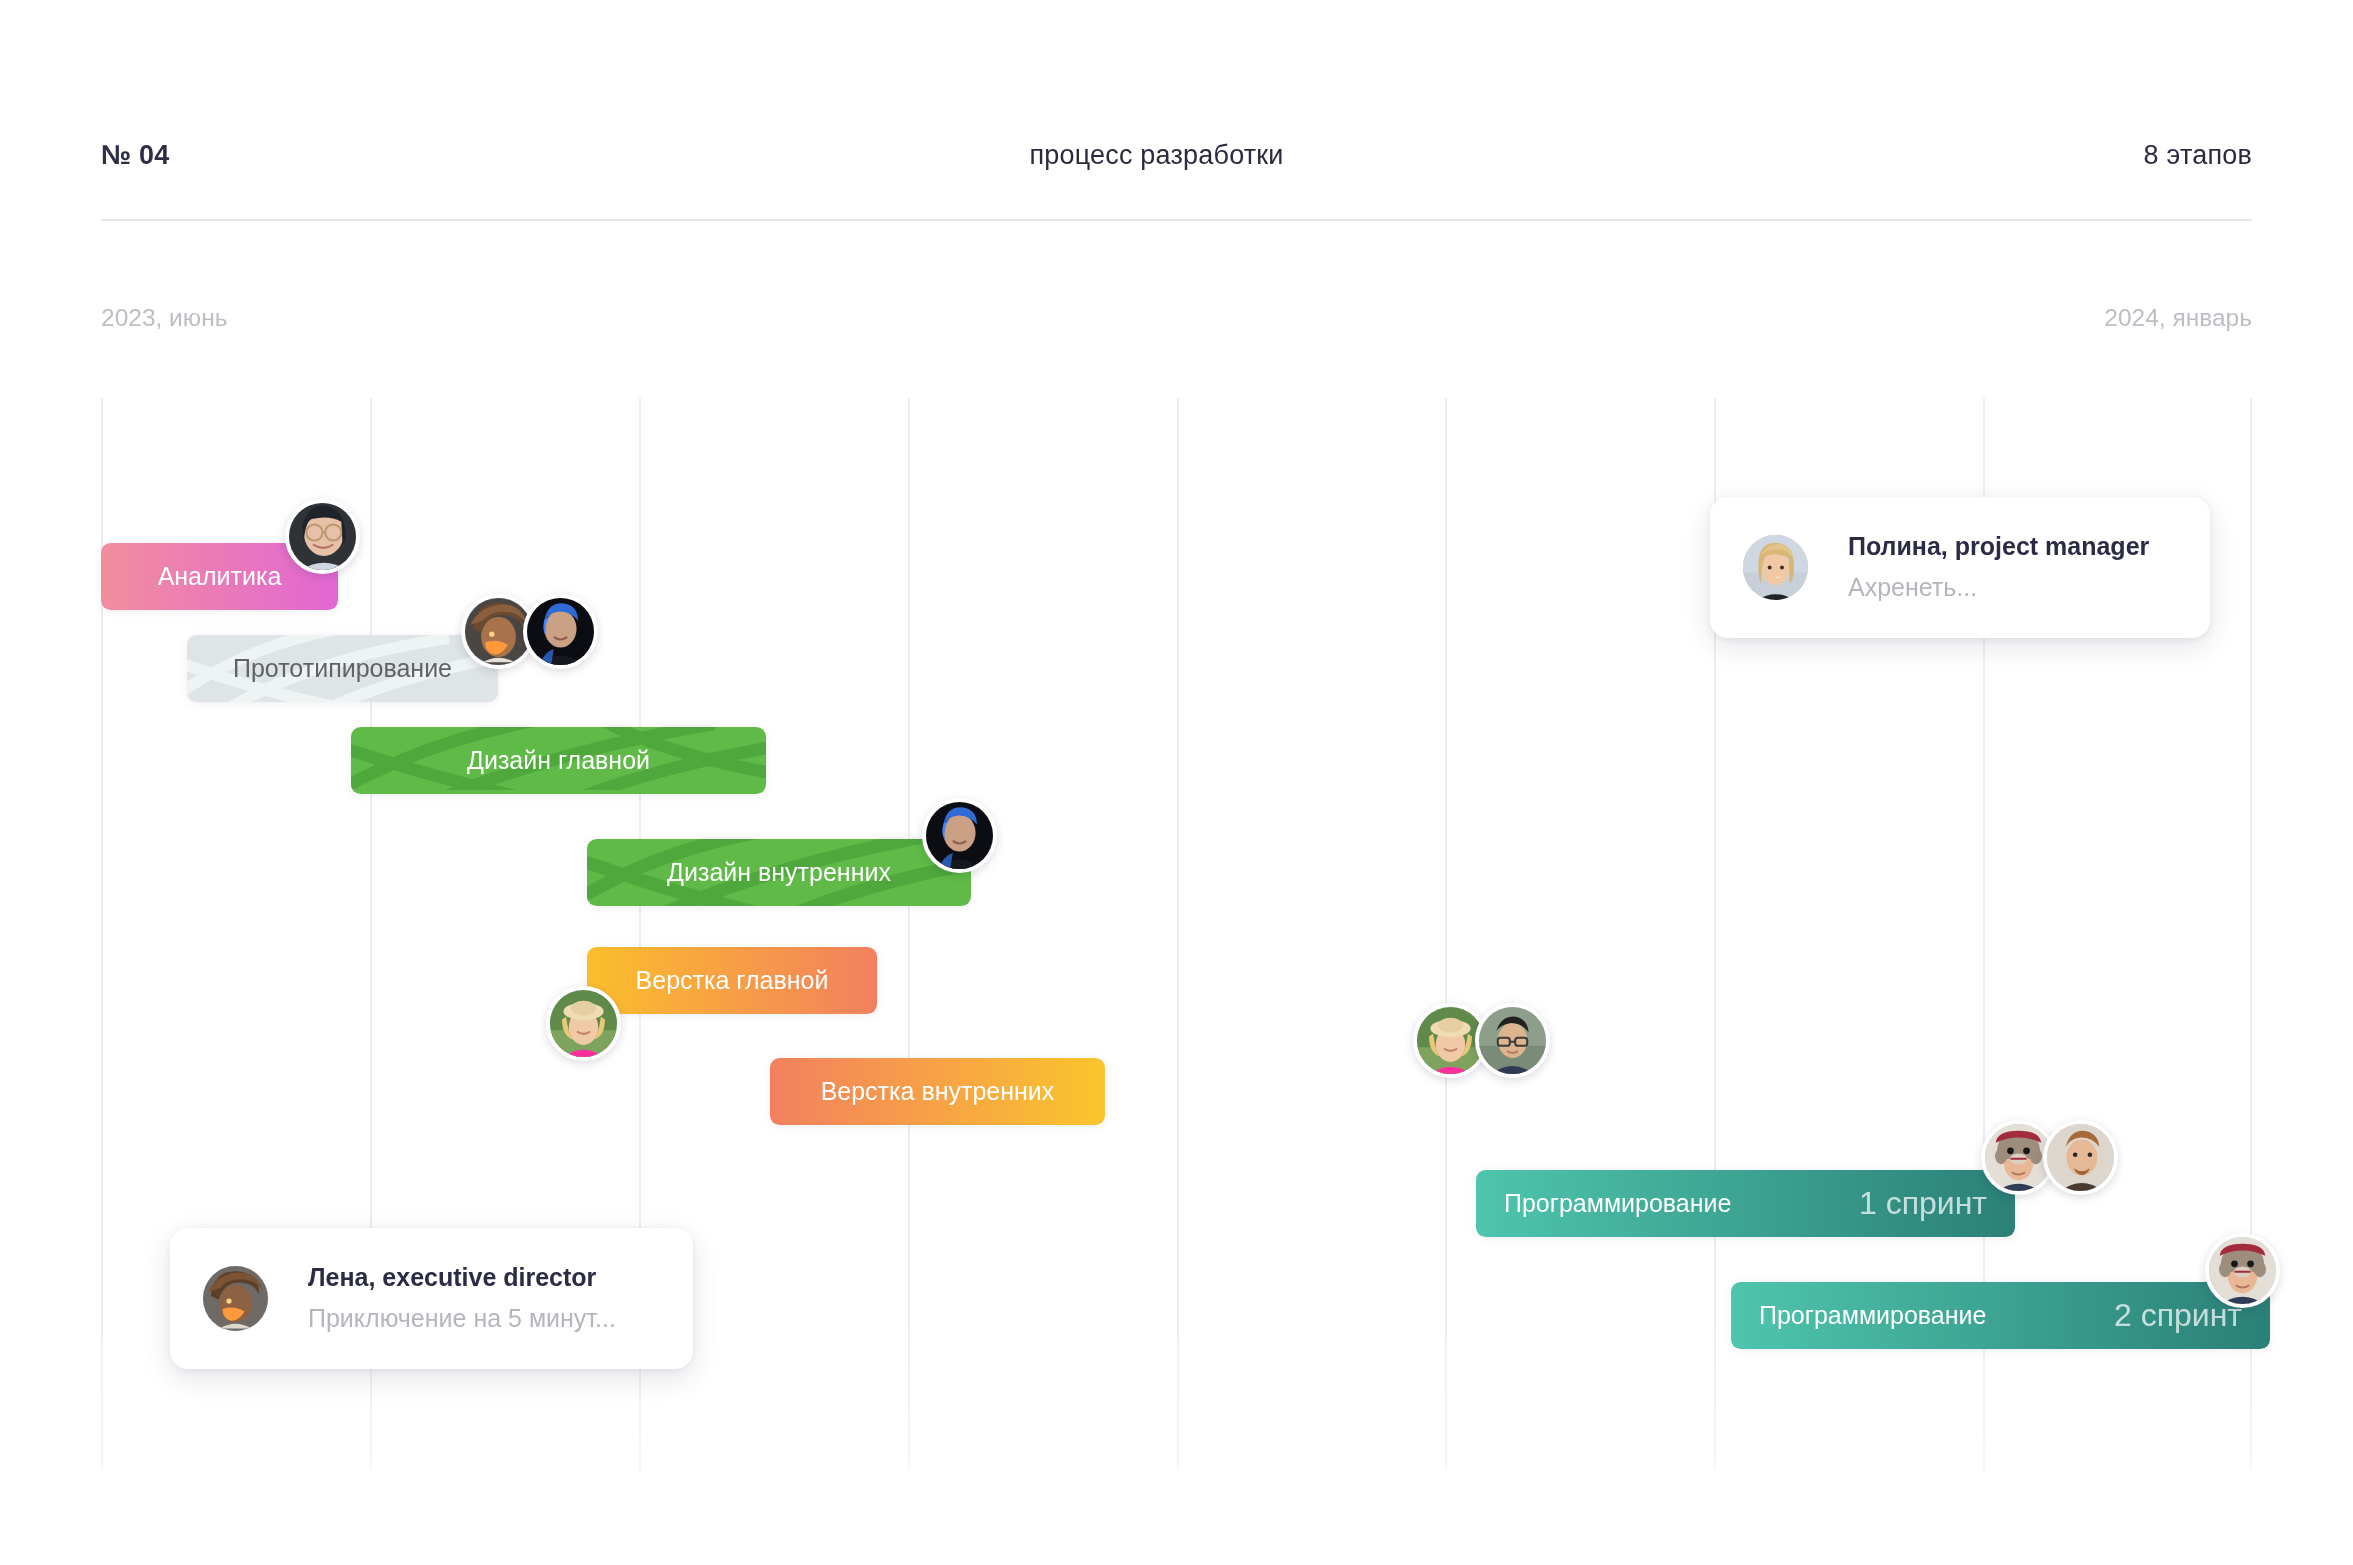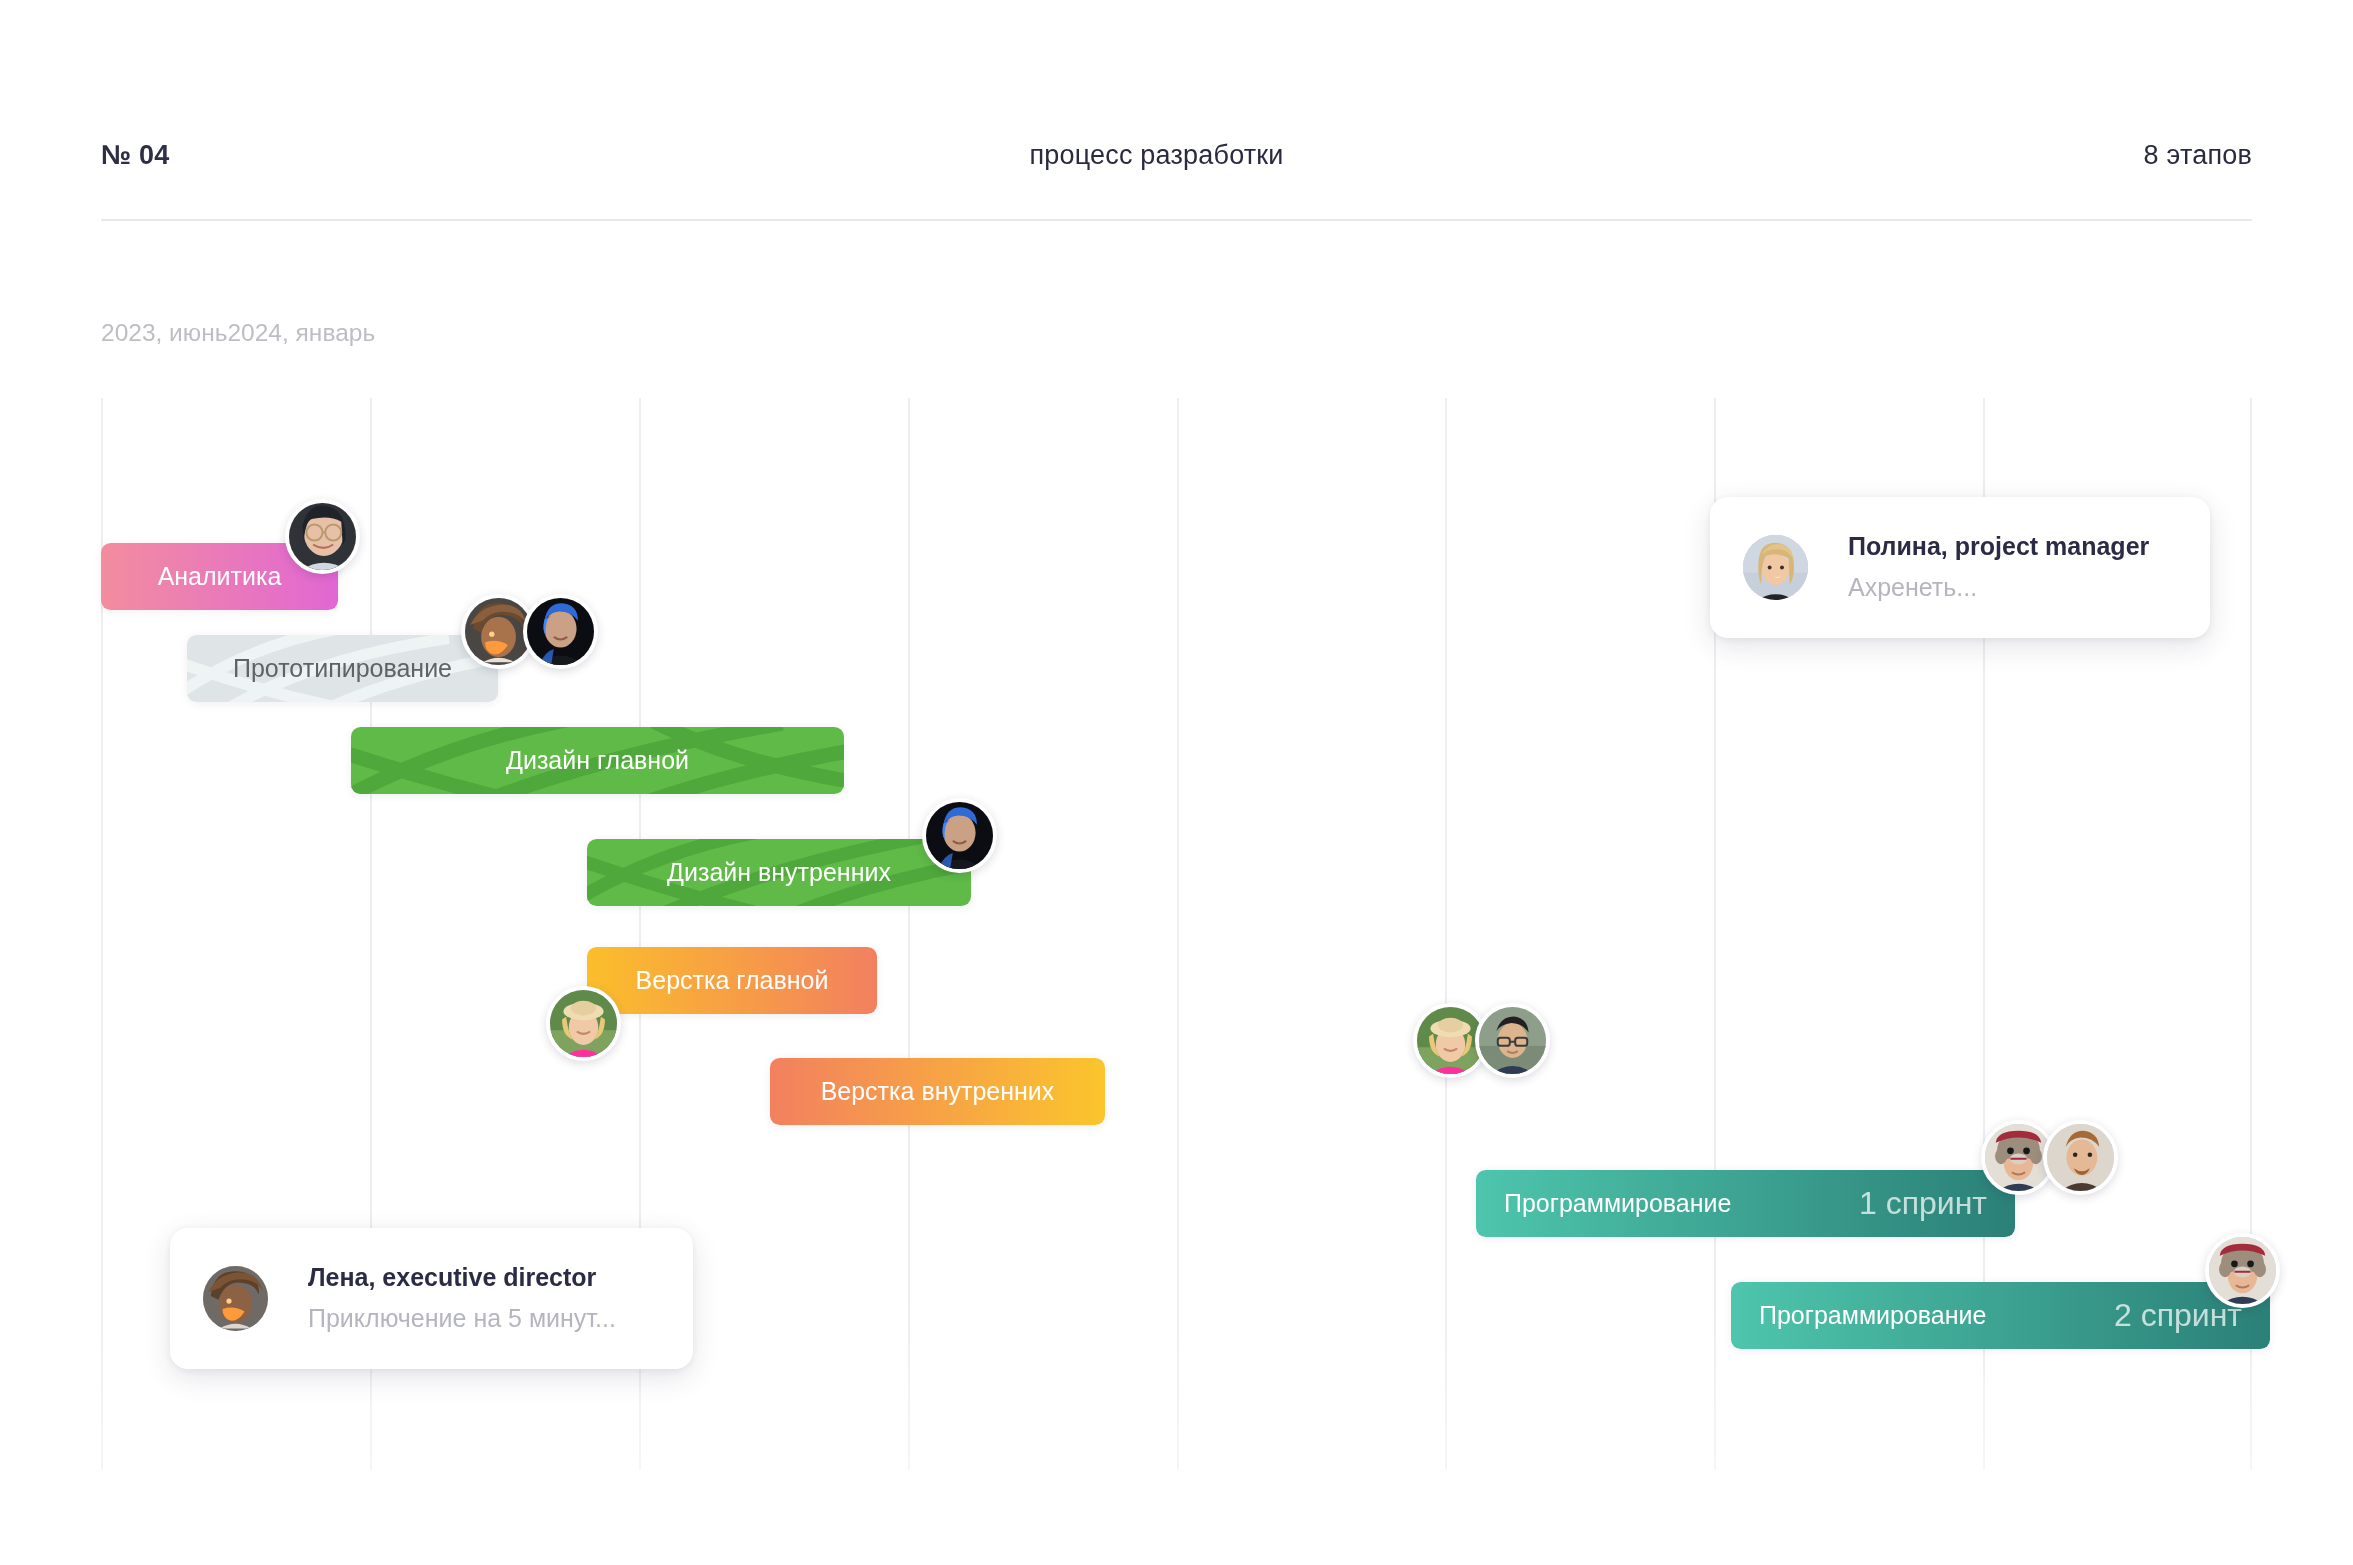--- a/index.html
+++ b/index.html
@@ -22,22 +22,22 @@
   }
   .header-center { font-weight: 400; color: #2b2b40; }
   .header-right { font-weight: 400; color: #2b2b40; }
   .header-rule {
     position: absolute; left: 101px; top: 219px; width: 2151px; height: 1.6px;
     background: #e8e8ec;
   }
 
   
   .axis-labels {
-    position: absolute; left: 101px; top: 319px; width: 2151px;
-    display: flex; justify-content: flex-start;
+    position: absolute; left: 101px; top: 304px; width: 2151px;
+    display: flex; justify-content: space-between;
   }
   .axis-label { font-size: 24.5px; color: #bdbdc4; font-weight: 400; white-space: nowrap; }
 
   
   .gantt {
     position: absolute; left: 101px; top: 398px;
     width: 2151px; height: 1072px;
   }
   .gridline {
     position: absolute; top: 0; bottom: 0; width: 1.6px;
@@ -177,21 +177,21 @@
           <ellipse cx="50" cy="46" rx="24" ry="28" fill="#caa184"></ellipse>
           <path d="M26 34 Q30 8 52 8 Q76 10 76 34 Q66 20 48 20 Q32 22 26 34Z" fill="#2f6bd6"></path>
           <path d="M26 32 q-4 16 2 24 q-2 -22 8 -30Z" fill="#3f86ff"></path>
           <path d="M40 58 q10 8 20 0" stroke="#8d5f48" stroke-width="3" fill="none"></path>
           <path d="M16 100 q34 -28 68 0 Z" fill="#16181d"></path>
           <path d="M18 100 q8 -20 22 -24 l-4 24Z" fill="#2f6bd6" opacity=".8"></path>
         </svg>
       </div>
     </div>
 
-    <div class="bar bar--green centered" style="left:250px; top:329px; width:493px;">
+    <div class="bar bar--green centered" style="left:250px; top:329px; width:415px;">
       <svg class="wave" viewBox="0 0 537 82" preserveAspectRatio="none">
         <g fill="none" stroke="#4da53a" stroke-width="16" opacity=".85">
           <path d="M-40 96 Q110 6 300 -18"></path>
           <path d="M90 104 Q240 36 470 -4"></path>
           <path d="M250 110 Q380 52 580 20"></path>
           <path d="M-20 24 Q120 70 260 100"></path>
           <path d="M330 -6 Q420 40 560 62"></path>
         </g>
       </svg>
       <span class="bar-label">Дизайн главной</span>

